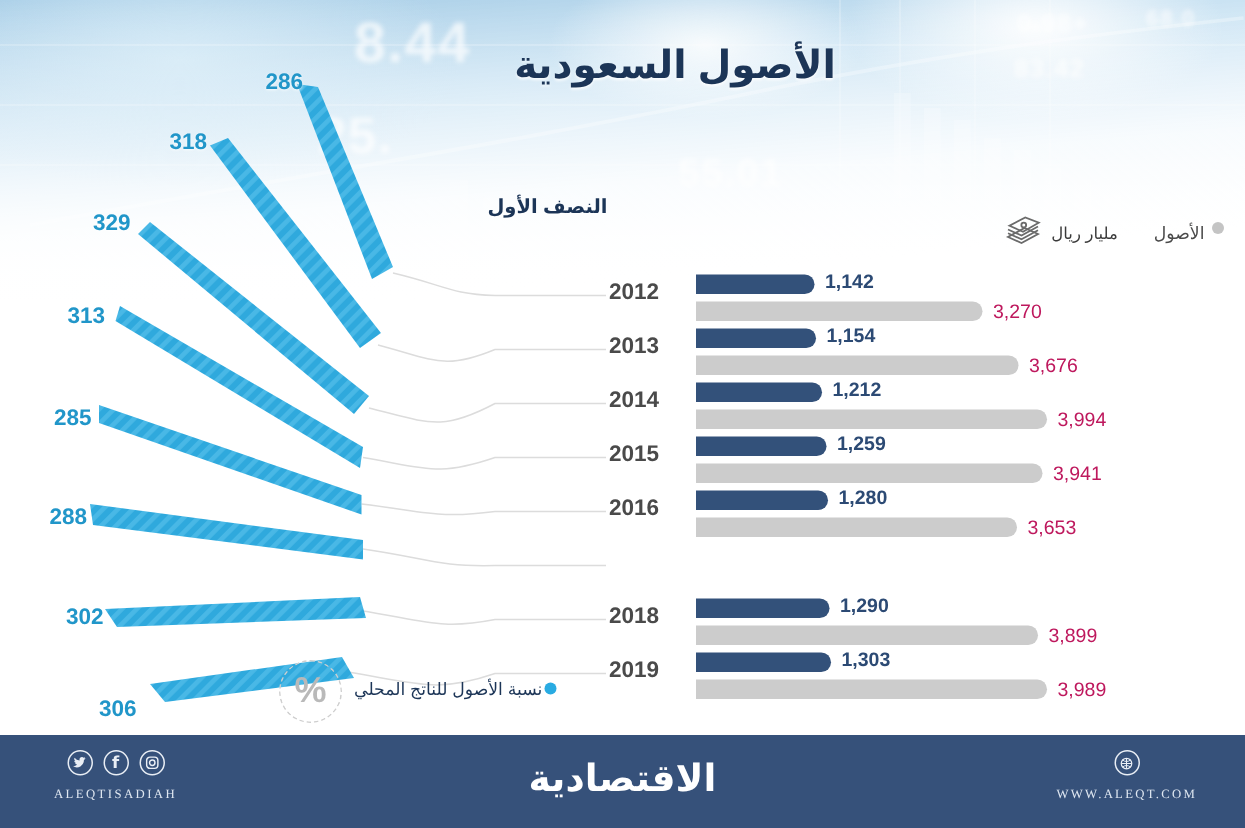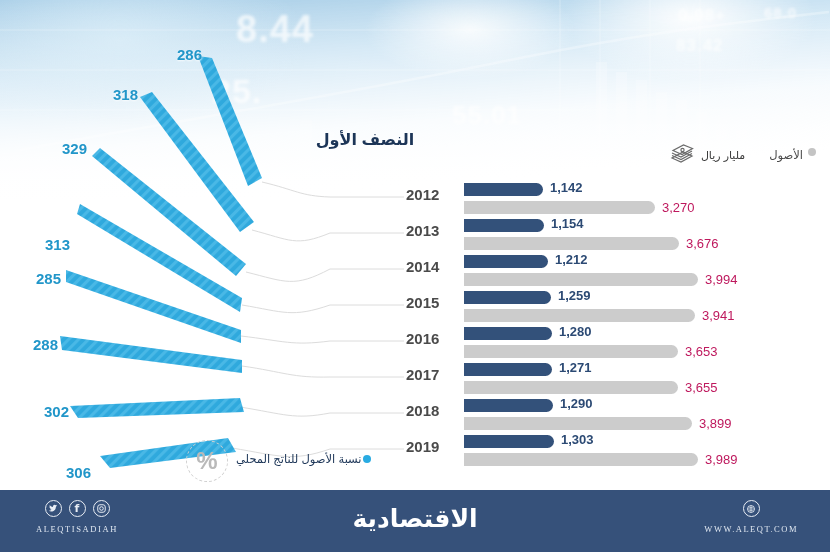--- a/index.html
+++ b/index.html
@@ -44,21 +44,21 @@
     letter-spacing:0px; text-shadow:0 1px 2px rgba(255,255,255,.85);
   }
   .title-sub {
     position:absolute; left:300px; top:78px; width:300px;
     text-align:center; direction:rtl;
     font-size:19px; color:#2b5e8f; text-shadow:0 1px 2px rgba(255,255,255,.85);
   }
   .title-period {
     position:absolute; left:300px; top:130px; width:130px;
     text-align:center; direction:rtl;
-    font-size:16px; font-weight:bold; color:#1c3557;
+    font-size:13px; font-weight:bold; color:#1c3557;
     text-shadow:0 1px 2px rgba(255,255,255,.9);
   }
 
   
   .legend-row { position:absolute; top:144px; right:14px; display:flex; align-items:center; direction:rtl; gap:18px; }
   .legend-item { display:flex; align-items:flex-start; gap:5px; direction:rtl; }
   .legend-dot { width:8px; height:8px; border-radius:50%; display:inline-block; flex:0 0 auto; }
   .legend-text { font-size:11.5px; color:#1c3557; white-space:nowrap; }
   .legend-text.muted { color:#4a4a4a; }
   .unit-block { display:flex; align-items:center; gap:6px; direction:rtl; margin-right:6px; }
@@ -162,20 +162,21 @@
     <path d="M20 150 C180 120 340 96 520 58 C640 34 720 24 829 12" stroke="rgba(255,255,255,.6)" stroke-width="2.5" fill="none"></path>
   </svg>
   <div class="bg-ghost-num" style="left:236px;top:8px;font-size:38px;">8.44</div>
   <div class="bg-ghost-num" style="left:212px;top:72px;font-size:34px;">.25</div>
   <div class="bg-ghost-num" style="left:678px;top:6px;font-size:17px;">+0.98</div>
   <div class="bg-ghost-num" style="left:452px;top:100px;font-size:26px;">55.01</div>
   <div class="bg-ghost-num" style="left:676px;top:36px;font-size:17px;">83.42</div>
   <div class="bg-ghost-num" style="left:764px;top:4px;font-size:15px;">68.0</div>
   <div class="bg-fade"></div>
 
+  <div class="title-main">الأصول السعودية</div>
   <div class="title-period">النصف الأول</div>
 
   <div class="legend-row">
     <div class="legend-item">
       <span class="legend-dot" style="background:#c4c4c4"></span>
       <span class="legend-text muted">الأصول</span>
     </div>
     <div class="unit-block">
       <span class="unit-text">مليار ريال</span>
       <svg width="26" height="22" viewBox="0 0 26 22">
@@ -217,21 +218,21 @@
       <polygon fill="url(#stripes)" points="66,282 66,270 241,330 241,343"></polygon>
       <polygon fill="url(#stripes)" points="62,350 60,336 242,360 242,373"></polygon>
       <polygon fill="url(#stripes)" points="78,418 70,406 240,398 244,412"></polygon>
       <polygon fill="url(#stripes)" points="110,468 100,456 228,438 236,452"></polygon>
     </g>
   </svg>
 
   <div class="fanlabel" style="left:177px;top:46px;">286</div>
   <div class="fanlabel" style="left:113px;top:86px;">318</div>
   <div class="fanlabel" style="left:62px;top:140px;">329</div>
-  <div class="fanlabel" style="left:45px;top:202px;margin-top:34px;">313</div>
+  <div class="fanlabel" style="left:45px;top:202px;">313</div>
   <div class="fanlabel" style="left:36px;top:270px;">285</div>
   <div class="fanlabel" style="left:33px;top:336px;">288</div>
   <div class="fanlabel" style="left:44px;top:403px;">302</div>
   <div class="fanlabel" style="left:66px;top:464px;">306</div>
 
   <div class="pct-badge">%</div>
   <div class="pct-legend">
     <span class="legend-dot" style="background:#29abe2"></span>
     <span class="legend-text">نسبة الأصول للناتج المحلي</span>
   </div>
@@ -264,27 +265,20 @@
         <div class="bval gdp" style="left: 158px; text-align: center;">1,259</div>
         <div class="bar assets" style="width: 231px; background: rgb(204, 204, 204);"></div>
         <div class="bval assets" style="left: 302px;">3,941</div>
       </div>
       <div class="brow" style="top: 144px;">
         <div class="byear">2016</div>
         <div class="bar gdp" style="width: 88px; background: rgb(51, 81, 122);"></div>
         <div class="bval gdp" style="left: 159px;">1,280</div>
         <div class="bar assets" style="width: 214px; background: rgb(204, 204, 204);"></div>
         <div class="bval assets" style="left: 285px;">3,653</div>
-      </div>
-      <div class="brow" style="top: 180px;">
-        <div class="byear">2017</div>
-        <div class="bar gdp" style="width: 88px; background: rgb(51, 81, 122);"></div>
-        <div class="bval gdp" style="left: 159px;">1,271</div>
-        <div class="bar assets" style="width: 214px; background: rgb(204, 204, 204);"></div>
-        <div class="bval assets" style="left: 285px;">3,655</div>
       </div>
       <div class="brow" style="top: 216px;">
         <div class="byear">2018</div>
         <div class="bar gdp" style="width: 89px; background: rgb(51, 81, 122);"></div>
         <div class="bval gdp" style="left: 160px;">1,290</div>
         <div class="bar assets" style="width: 228px; background: rgb(204, 204, 204);"></div>
         <div class="bval assets" style="left: 299px;">3,899</div>
       </div>
       <div class="brow" style="top: 252px;">
         <div class="byear">2019</div>

